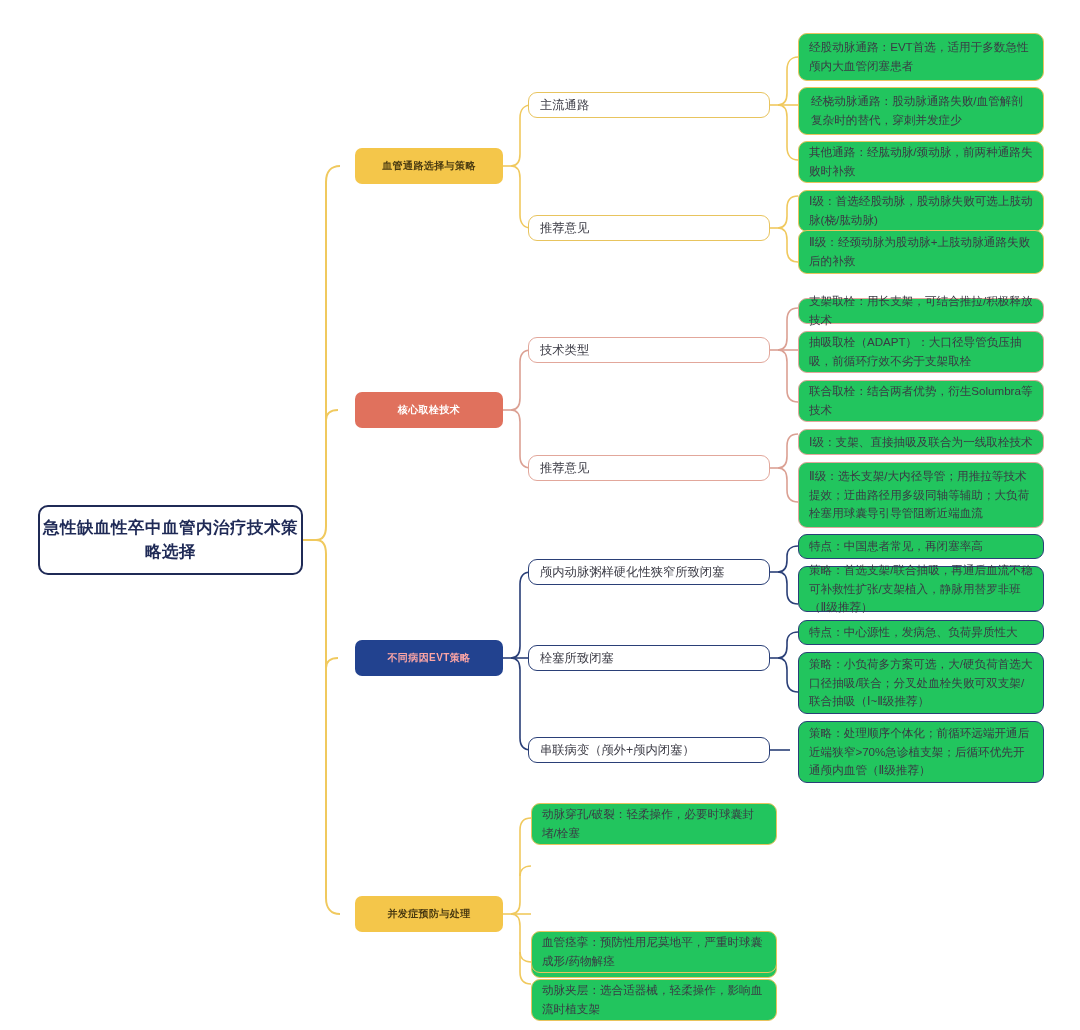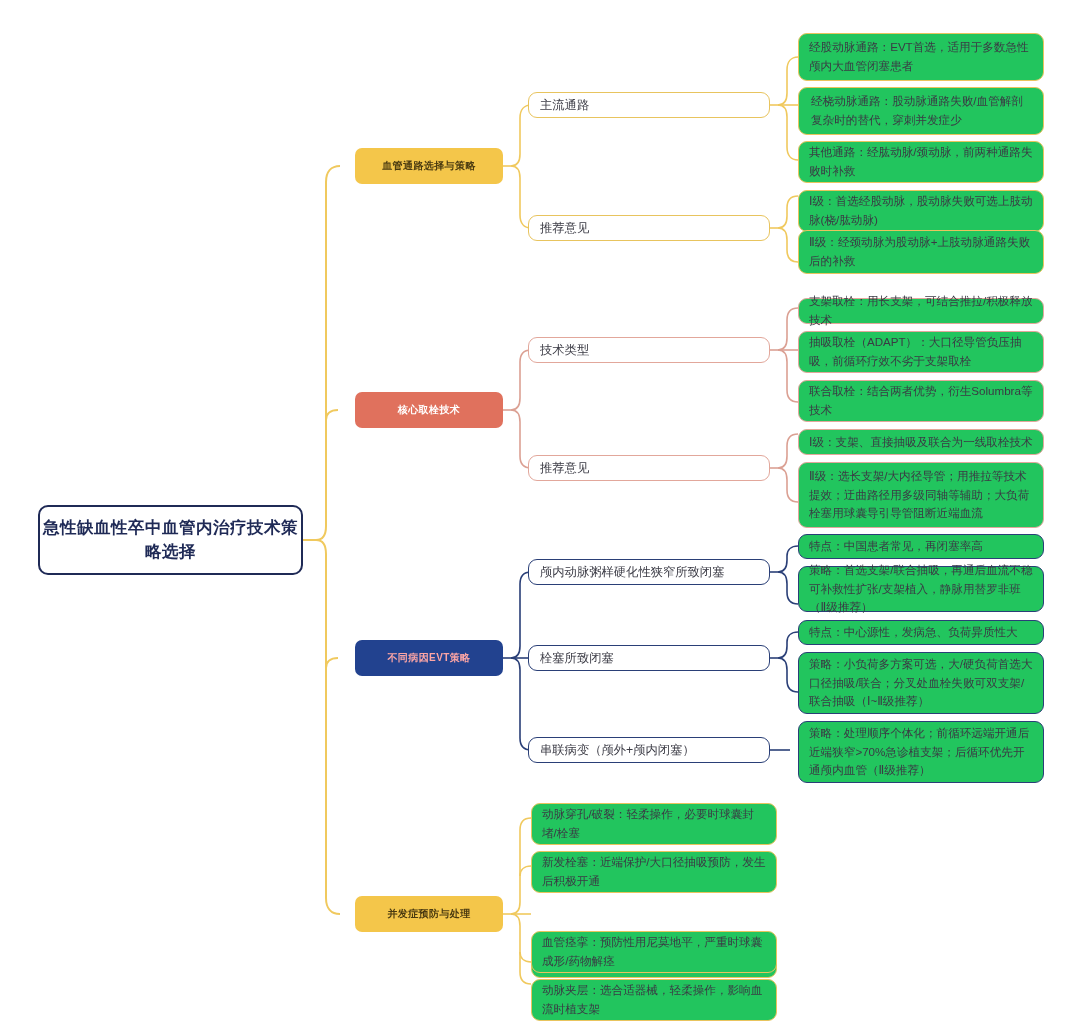--- a/index.html
+++ b/index.html
@@ -225,23 +225,20 @@
     <span>策略：处理顺序个体化；前循环远端开通后近端狭窄&gt;70%急诊植支架；后循环优先开通颅内血管（Ⅱ级推荐）</span>
   </div>
 
   <div class="node branch amber" style="top:896px;">
     <span>并发症预防与处理</span>
   </div>
 
   <div class="node leaf" style="left:531px;top:803px;width:246px;height:42px;">
     <span>动脉穿孔/破裂：轻柔操作，必要时球囊封堵/栓塞</span>
   </div>
-  <div class="node leaf" style="left:531px;top:851px;width:246px;height:42px;">
-    <span>新发栓塞：近端保护/大口径抽吸预防，发生后积极开通</span>
-  </div>
   <div class="node leaf" style="left:531px;top:952px;width:246px;height:26px;">
     <span>高灌注综合征：监护血压，脱水降颅压</span>
   </div>
   <div class="node leaf" style="left:531px;top:931px;width:246px;height:42px;">
     <span>血管痉挛：预防性用尼莫地平，严重时球囊成形/药物解痉</span>
   </div>
   <div class="node leaf" style="left:531px;top:979px;width:246px;height:42px;">
     <span>动脉夹层：选合适器械，轻柔操作，影响血流时植支架</span>
   </div>
 

